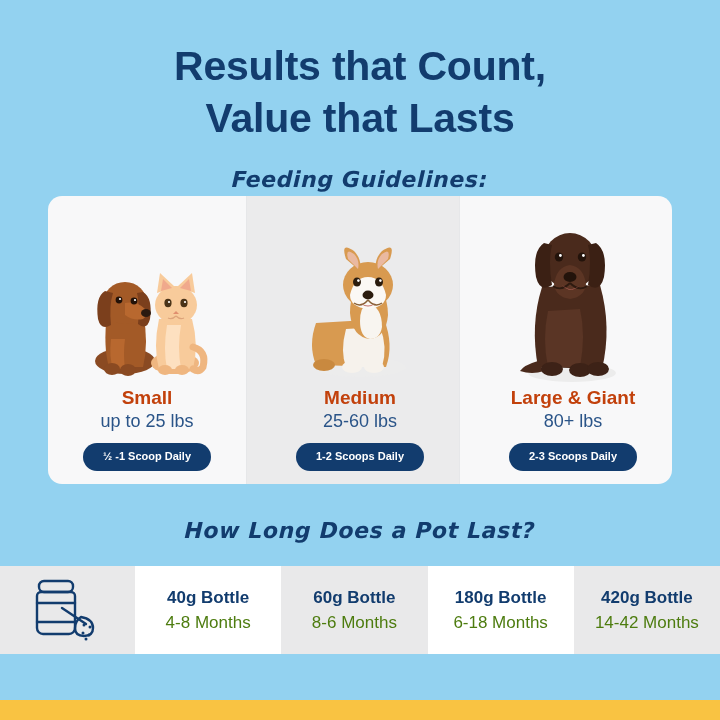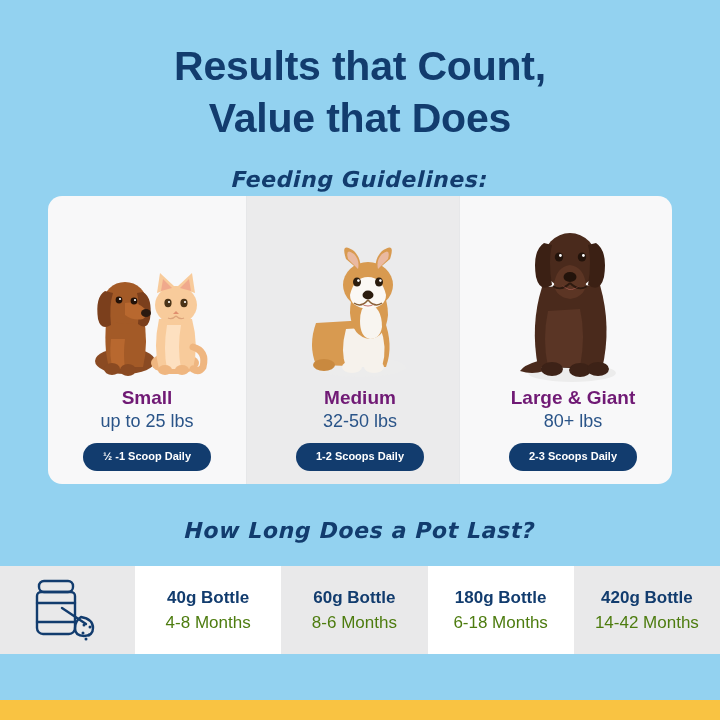--- a/index.html
+++ b/index.html
@@ -68,21 +68,21 @@
   .pet-art {
     height: 175px;
     width: 100%;
     display: flex;
     align-items: flex-end;
     justify-content: center;
   }
   .pet-art svg { display: block; }
 
   .size-name {
-    color: #701a75;
+    color: #c2410c;
     font-size: 19px;
     font-weight: bold;
     margin-top: 4px;
   }
   .size-weight {
     color: #2a5488;
     font-size: 18px;
     margin-top: 2px;
   }
 
@@ -154,21 +154,21 @@
     width: 720px;
     height: 20px;
     background: #f9c342;
   }
 </style>
 </head>
 <body>
 
 <div class="headline">
   <span class="line">Results that Count,</span>
-  <span class="line">Value that Does</span>
+  <span class="line">Value that Lasts</span>
 </div>
 
 <div class="script-head feeding-head">Feeding Guidelines:</div>
 
 <div class="guide-card">
 
   <div class="guide-col">
     <div class="pet-art">
       <svg width="132" height="140" viewBox="0 0 132 140">
 
@@ -235,21 +235,21 @@
         <ellipse cx="67" cy="49" rx="4" ry="4.5" fill="#2b1c0e"></ellipse>
         <ellipse cx="89" cy="49" rx="4" ry="4.5" fill="#2b1c0e"></ellipse>
         <circle cx="68.4" cy="47.6" r="1.3" fill="#fff"></circle>
         <circle cx="90.4" cy="47.6" r="1.3" fill="#fff"></circle>
         <ellipse cx="78" cy="62" rx="5.5" ry="4.4" fill="#2b1c0e"></ellipse>
         <path d="M78 67 q-7 8 -14 3 M78 67 q7 8 14 3" stroke="#8a6136" stroke-width="1.5" fill="none"></path>
         <path d="M70 70 q8 7 16 0 q-8 5 -16 0 z" fill="#c2706a"></path>
       </svg>
     </div>
     <div class="size-name">Medium</div>
-    <div class="size-weight">32-50 lbs</div>
+    <div class="size-weight">25-60 lbs</div>
     <div class="scoop-pill">1-2 Scoops Daily</div>
   </div>
 
   <div class="guide-col div-left">
     <div class="pet-art">
       <svg width="130" height="168" viewBox="0 0 130 168">
         <ellipse cx="64" cy="158" rx="44" ry="9" fill="#ececec"></ellipse>
         <path d="M34 72 Q22 110 30 152 L94 154 Q104 112 92 70 Z" fill="#4a2a1c"></path>
         <path d="M40 96 Q34 124 40 152 L72 152 Q78 120 72 94 Z" fill="#5a3525"></path>
         <path d="M30 146 Q16 150 12 156 Q24 160 36 156 Z" fill="#4a2a1c"></path>

